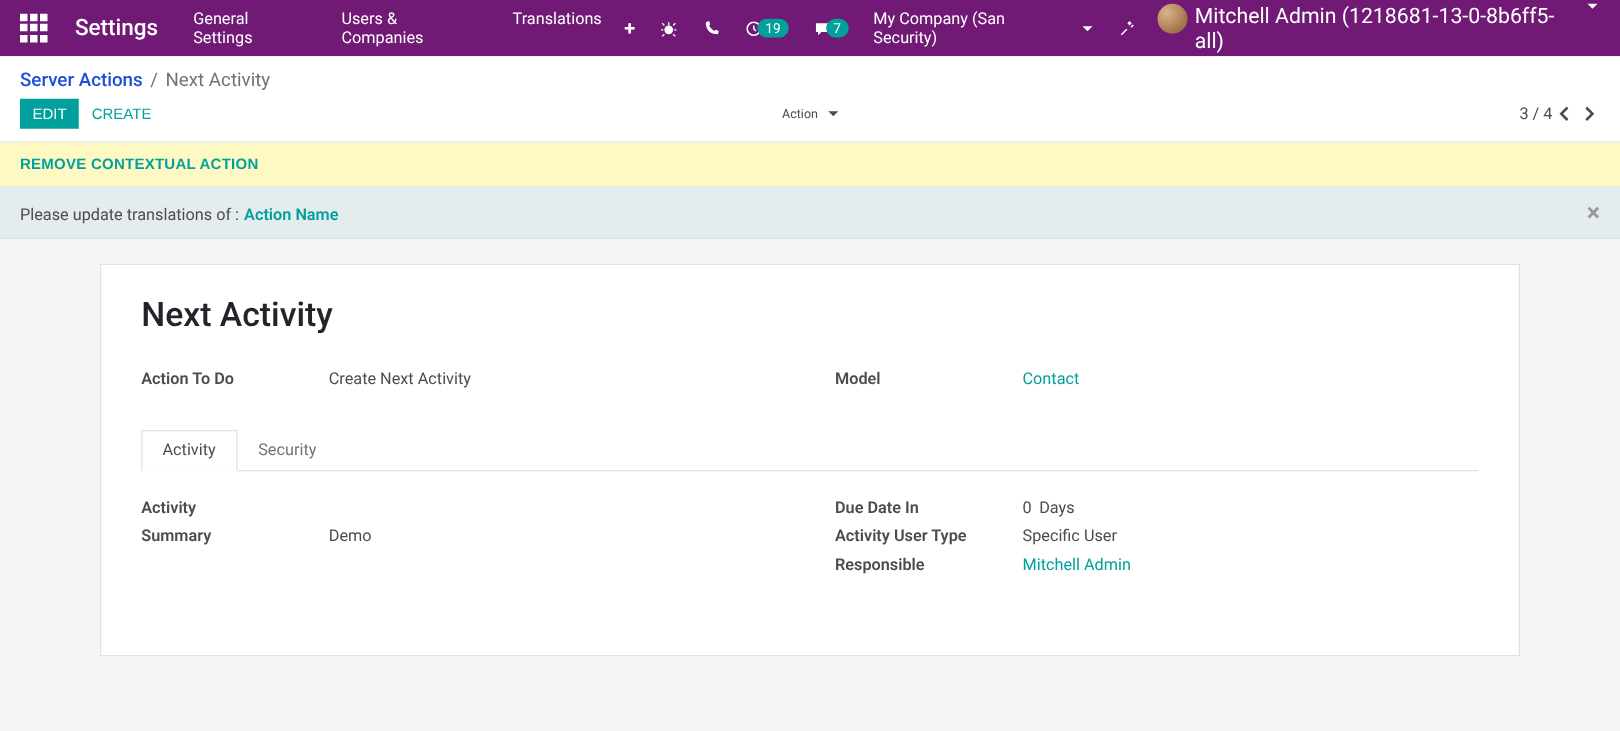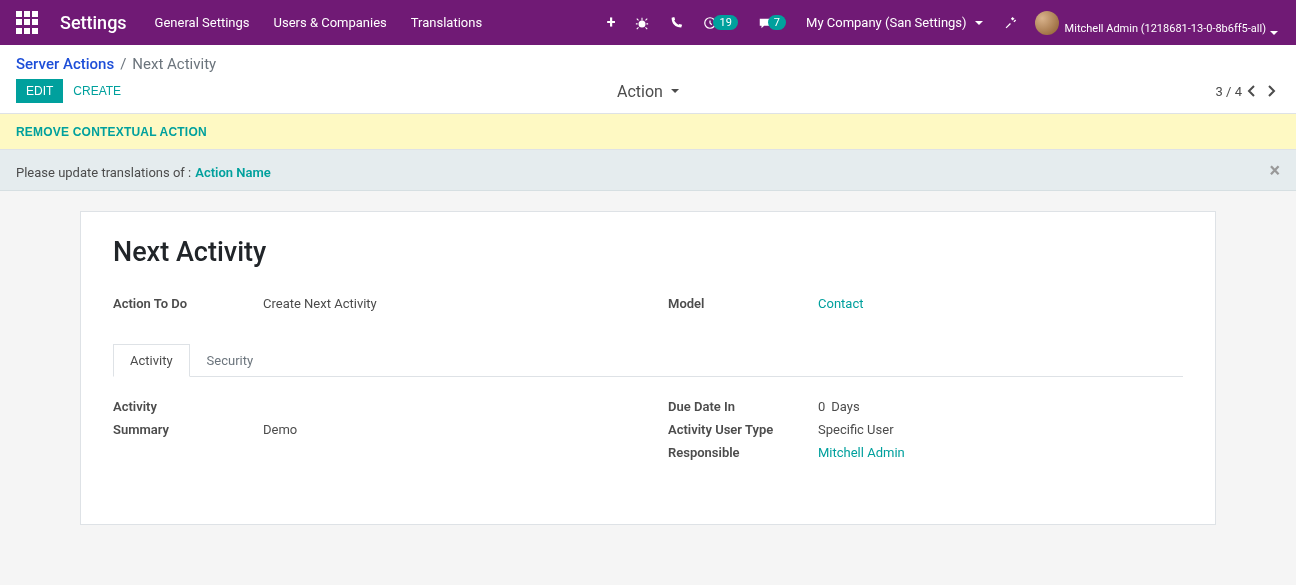--- a/index.html
+++ b/index.html
@@ -26,39 +26,39 @@
 .apps-icon { width: 24px; height: 24px; display:flex; flex-wrap:wrap; gap:2px; cursor:pointer; margin:0 6px; }
 .apps-icon span { width:6px; height:6px; background:#fff; display:block; }
 .brand { font-size: 18px; font-weight:500; margin: 0 20px 0 14px; }
 .nav-links { display:flex; gap: 8px; }
 .nav-link { color:#fff; padding: 6px 8px; font-size:13px; cursor:pointer; }
 .nav-icons { display:flex; align-items:center; margin-left: auto; }
 .nav-icon { color:#fff; padding: 0 10px; position:relative; cursor:pointer; display:flex; align-items:center; }
 .badge { background:#00a09d; color:#fff; border-radius:10px; font-size:11px; padding:1px 6px; margin-left:-4px; }
 .company { color:#fff; font-size:13px; padding:0 10px; cursor:pointer; display:flex; align-items:center; gap:4px;}
 .avatar { width:24px; height:24px; border-radius:50%; background: radial-gradient(circle at 30% 30%, #d9b38c, #8b5a2b); margin-right:6px; }
-.user-block { display:flex; align-items:flex-end; color:#fff; font-size:11px; padding:0 8px; cursor:pointer; }
+.user-block { display:flex; align-items:flex-start; color:#fff; font-size:17px; padding:0 8px; cursor:pointer; }
 .caret-down { display:inline-block; width:0; height:0; border-left:4px solid transparent; border-right:4px solid transparent; border-top:4px solid #fff; margin-left:4px; }
 
 svg { display:block; }
 .plus-glyph { font-size:16px; font-weight:bold; line-height:1; }
 
 
 .controlbar {
   background:#fff;
   border-bottom:1px solid #dee2e6;
 }
 .breadcrumb-row { padding: 10px 16px 6px; display:flex; align-items:center; font-size:15px; }
 .breadcrumb-link { color:#1d4ed8; font-weight:500; cursor:pointer; }
 .breadcrumb-sep { color:#6c757d; margin:0 6px; }
 .breadcrumb-current { color:#6c757d; }
 .actions-row { display:flex; align-items:center; padding: 0 16px 10px; }
 .btn-primary { background:#00a09d; color:#fff; border:none; padding:5px 10px; font-weight:500; font-size:12px; cursor:pointer; }
 .btn-link { color:#00a09d; border:none; background:none; padding:5px 10px; font-weight:500; font-size:12px; cursor:pointer; }
-.action-dropdown { margin-left:auto; margin-right:auto; position:absolute; left:50%; transform:translateX(-50%); color:#4c4c4c; cursor:pointer; font-size:16px; display:flex; align-items:center; gap:4px; }
+.action-dropdown { margin-left:auto; margin-right:auto; position:absolute; left:50%; transform:translateX(-50%); color:#4c4c4c; cursor:pointer; font-size:10px; display:flex; align-items:center; gap:4px; }
 .pager { margin-left:auto; display:flex; align-items:center; gap:1px; color:#4c4c4c; font-size:13px; }
 .pager-btn { cursor:pointer; color:#4c4c4c; padding:4px; }
 .actions-row-wrap { position:relative; display:flex; align-items:center; width:100%; }
 
 
 .remove-row { background:#fef9c3; border-bottom:1px solid #dee2e6; padding:10px 16px; }
 .remove-btn { color:#00a09d; font-weight:600; font-size:12px; border:none; background:none; cursor:pointer; letter-spacing:0.2px; }
 
 
 .alert {
@@ -143,21 +143,21 @@
         </svg>
       <span class="badge">19</span>
     </div>
     <div class="nav-icon">
       <svg width="14" height="14" viewBox="0 0 16 16" fill="#fff">
           <path d="M2 3h12v8H7l-3 3v-3H2z"></path>
         </svg>
       <span class="badge">7</span>
     </div>
     <div class="company">
-      <span>My Company (San Settings)</span>
+      <span>My Company (San Security)</span>
       <span class="caret-down"></span>
     </div>
     <div class="nav-icon">
       <svg width="14" height="14" viewBox="0 0 16 16" fill="#fff">
           <path d="M13 3l-2 2 1 1 2-2zM3 13l5-5 1 1-5 5zM11 1l4 4-2 2-4-4z"></path>
         </svg>
     </div>
     <div class="user-block">
       <div class="avatar"></div>
       <span>Mitchell Admin (1218681-13-0-8b6ff5-all)</span>

